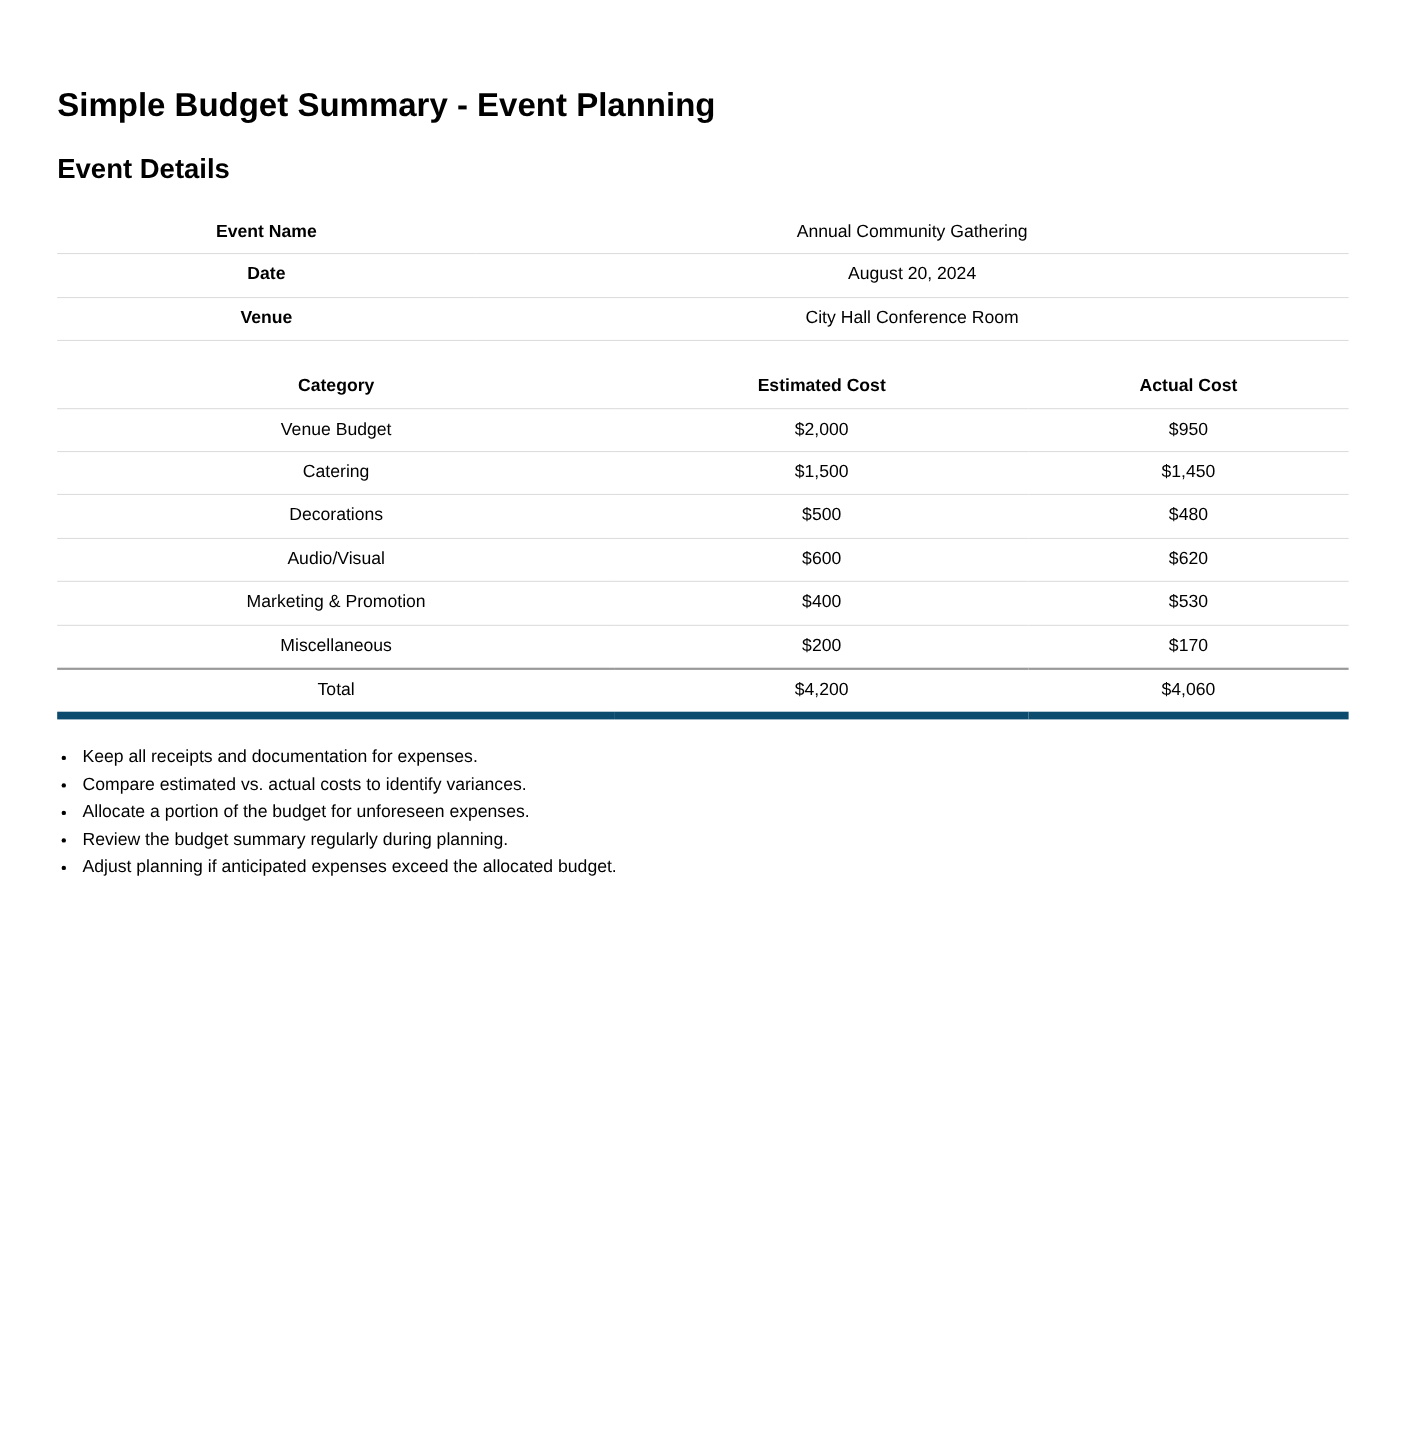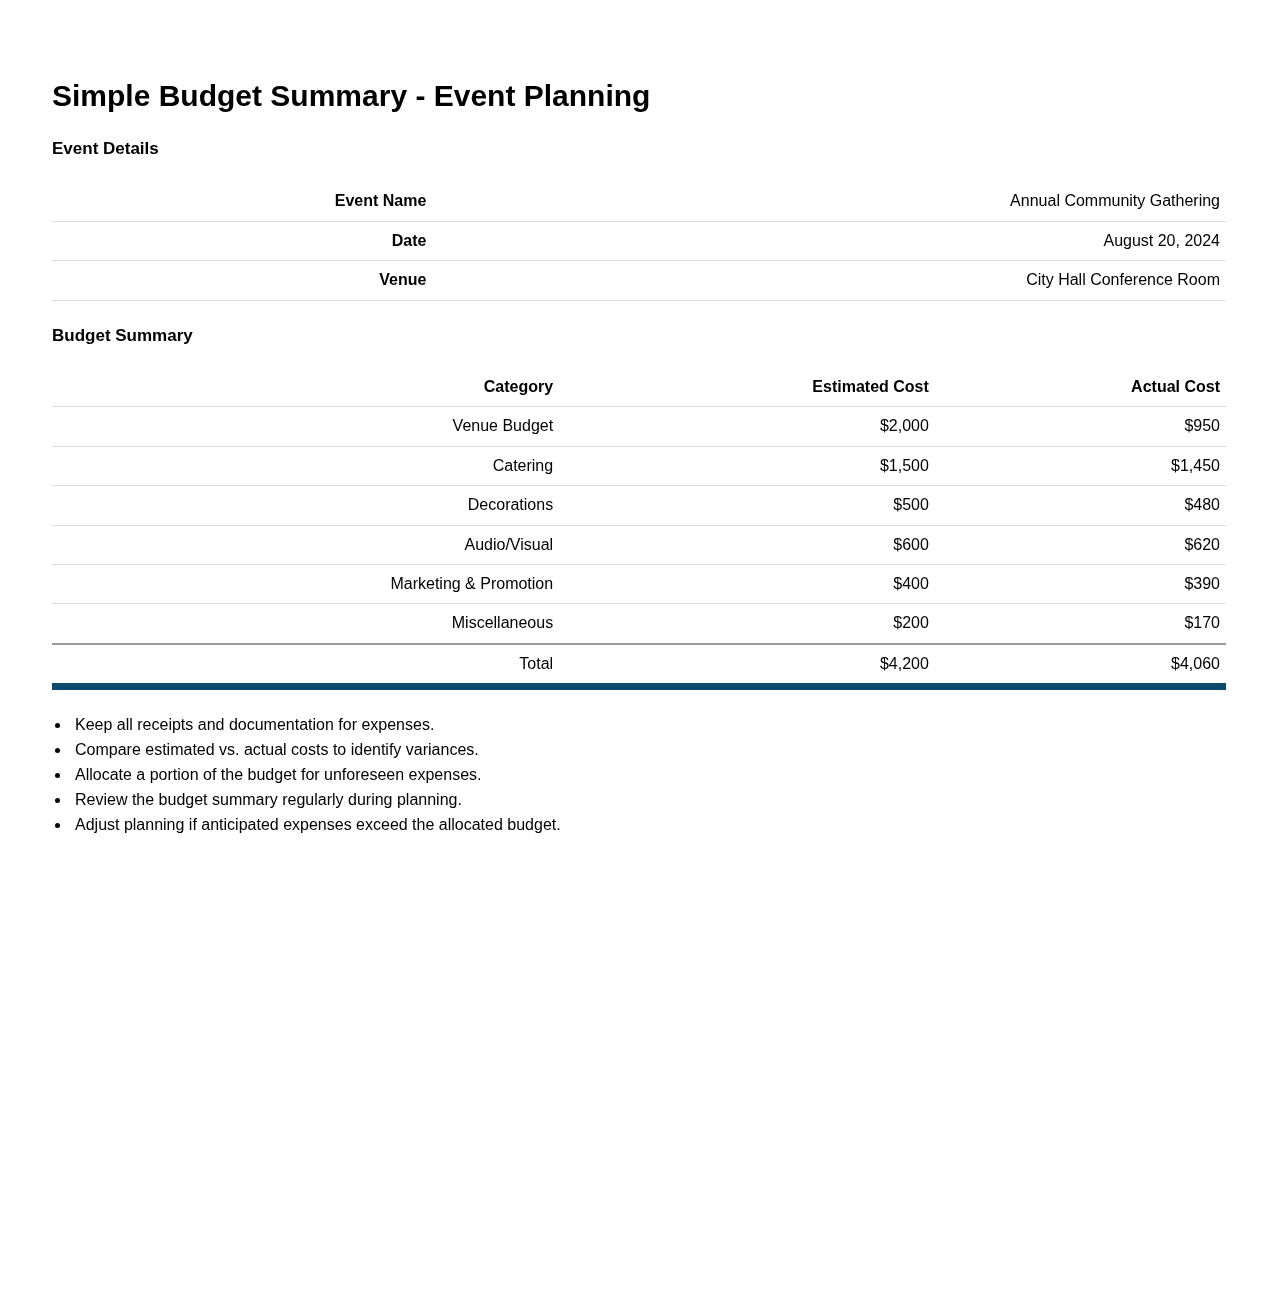--- a/index.html
+++ b/index.html
@@ -18,35 +18,35 @@
   .page {
     padding: 0 52px;
   }
   h1.doc-title {
     font-size: 30px;
     line-height: 1.2;
     font-weight: bold;
     margin: 78px 0 0 0;
   }
   h2.section-heading {
-    font-size: 17px;
+    font-size: 25px;
     line-height: 1.2;
     font-weight: bold;
     margin: 25px 0 0 0;
   }
   table {
     width: 100%;
     border-collapse: collapse;
     table-layout: fixed;
     font-size: 16px;
   }
   .details-table { margin-top: 23px; }
   .budget-table  { margin-top: 22px; }
   th, td {
-    text-align: right;
+    text-align: center;
     vertical-align: middle;
     padding: 10px 6px;
     border-bottom: 1px solid #dddddd;
     font-size: 16px;
     line-height: 1.15;
   }
   th { font-weight: bold; }
   .details-table .label-cell { font-weight: bold; }
   .details-table col.c1 { width: 32.4%; }
   .details-table col.c2 { width: 67.6%; }
@@ -91,21 +91,20 @@
         <td class="label-cell">Date</td>
         <td>August 20, 2024</td>
       </tr>
       <tr>
         <td class="label-cell">Venue</td>
         <td>City Hall Conference Room</td>
       </tr>
     </tbody>
   </table>
 
-  <h2 class="section-heading">Budget Summary</h2>
 
   <table class="budget-table">
     <colgroup>
         <col class="c1">
         <col class="c2">
         <col class="c3">
       </colgroup>
     <thead>
       <tr>
         <th>Category</th>
@@ -130,21 +129,21 @@
         <td>$480</td>
       </tr>
       <tr>
         <td>Audio/Visual</td>
         <td>$600</td>
         <td>$620</td>
       </tr>
       <tr>
         <td>Marketing &amp; Promotion</td>
         <td>$400</td>
-        <td>$390</td>
+        <td>$530</td>
       </tr>
       <tr>
         <td>Miscellaneous</td>
         <td>$200</td>
         <td>$170</td>
       </tr>
       <tr class="total-row">
         <td>Total</td>
         <td>$4,200</td>
         <td>$4,060</td>

